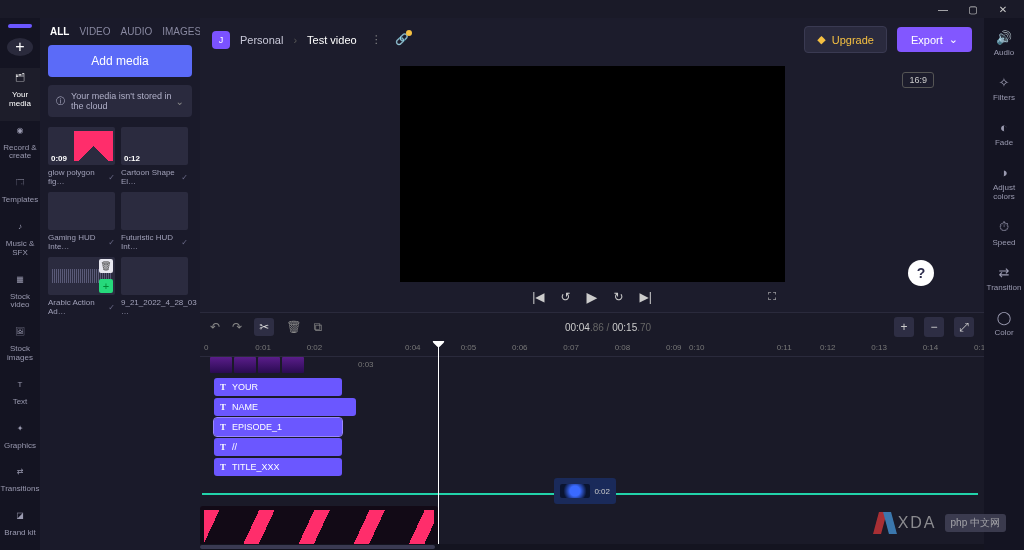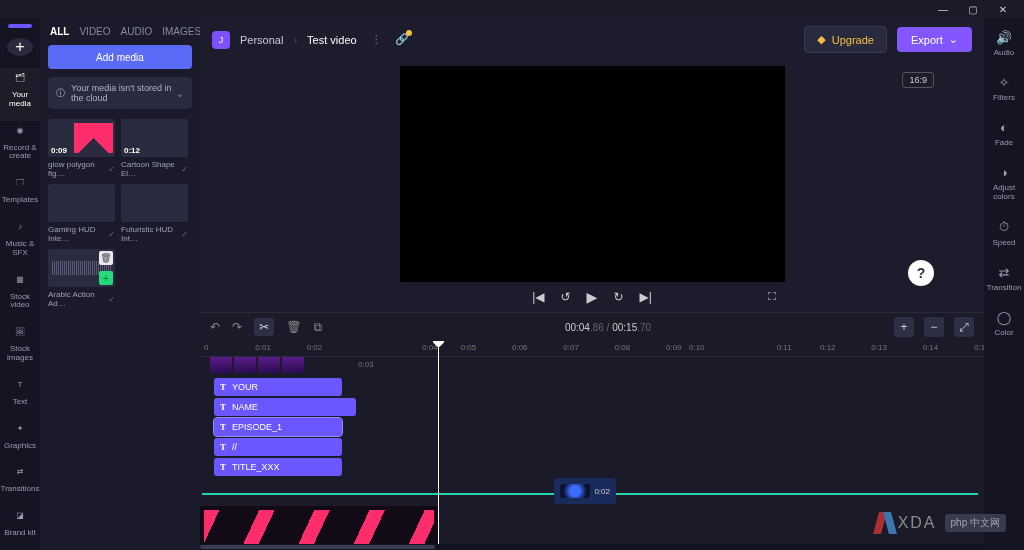--- a/index.html
+++ b/index.html
@@ -12,21 +12,21 @@
 .iconrail { width: 40px; background: #141422; display: flex; flex-direction: column; align-items: center; padding-top: 6px; gap: 0; }
 .brand-sq { width: 24px; height: 24px; background: #6b57ff; border-radius: 4px; margin-bottom: 10px; transform: skewX(-6deg); }
 .add-circ { width: 26px; height: 26px; border-radius: 50%; background: #2a2a3c; color: #fff; display:flex;align-items:center;justify-content:center; font-size:16px; margin-bottom: 12px; cursor:pointer; }
 .rail-item { width: 40px; padding: 6px 0 12px; text-align: center; color: #9a9ab0; font-size: 8px; cursor:pointer; line-height:1.1; }
 .rail-item.active { color: #fff; background: rgba(255,255,255,0.04); }
 .rail-icon { display:block; margin: 0 auto 3px; width:14px;height:14px; }
 .mediapane { width: 160px; background: #1a1a2a; display:flex; flex-direction:column; padding: 0 8px 8px; overflow:hidden; }
 .tabs { display:flex; gap:10px; padding: 8px 2px; font-size:10px; color:#8888a0; }
 .tabs span { cursor:pointer; }
 .tabs span.active { color:#fff; font-weight:600; }
-.addmedia { background:#5b6bf8; color:#fff; border:none; border-radius:4px; height:24px; font-size:10px; cursor:pointer; }
+.addmedia { background:#5b6bf8; color:#fff; border:none; border-radius:4px; height:32px; font-size:12px; cursor:pointer; }
 .cloudwarn { margin-top:8px; background:#2a2a3e; border-radius:4px; padding:6px 8px; font-size:9px; color:#b0b0c8; display:flex; align-items:center; gap:6px; position:relative; }
 .cloudwarn .chev { position:absolute; right:8px; top:50%; transform:translateY(-50%); color:#888; font-size:10px; }
 .mediagrid { margin-top:10px; display:flex; flex-wrap:wrap; gap:6px; }
 .mclip { width: 67px; }
 .mclip .thumb { width:67px; height:38px; border-radius:2px; background:#2b2b3f; position:relative; overflow:hidden; }
 .mclip .dur { position:absolute; left:3px; bottom:2px; font-size:8px; color:#fff; font-weight:600; }
 .mclip .name { font-size:8px; color:#a0a0b8; margin-top:3px; display:flex; justify-content:space-between; align-items:center; }
 .mclip .name .chk { color:#6b6b88; font-size:8px; }
 
 .th-poly { background: #120a16; }
@@ -180,20 +180,26 @@
       <div class="mclip">
         <div class="thumb th-audio">
           <div class="mini-del">🗑</div>
           <div class="mini-add">+</div>
         </div>
         <div class="name">
             <span>Arabic Action Ad…</span>
             <span class="chk">✓</span>
           </div>
       </div>
+      <div class="mclip">
+        <div class="thumb"></div>
+        <div class="name">
+            <span>9_21_2022_4_28_03 …</span>
+          </div>
+      </div>
     </div>
   </div>
 
   <div class="maincol">
     <div class="topbar">
       <div class="crumb-badge">J</div>
       <span class="crumb">Personal</span>
       <span class="crumb-sep">›</span>
       <span class="crumb proj">Test video</span>
       <span class="crumb-dots">⋮</span>
@@ -239,21 +245,21 @@
           <span class="tl-sq">−</span>
           <span class="tl-sq">⤢</span>
         </div>
       </div>
       <div class="tl-body">
         <div class="ruler" id="ruler">
             <span class="tick" style="left: 4px;">0</span>
             <span class="tick" style="left: 55.3333px;">0:01</span>
             <span class="tick" style="left: 106.667px;">0:02</span>
             <span class="tick" style="left: 158px; margin-top: 17px;">0:03</span>
-            <span class="tick" style="left: 222px;">0:04</span>
+            <span class="tick" style="left: 205px;">0:04</span>
             <span class="tick" style="left: 260.667px;">0:05</span>
             <span class="tick" style="left: 312px;">0:06</span>
             <span class="tick" style="left: 363.333px;">0:07</span>
             <span class="tick" style="left: 414.667px;">0:08</span>
             <span class="tick" style="left: 466px;">0:09</span>
             <span class="tick" style="left: 489px;">0:10</span>
             <span class="tick" style="left: 568.667px; padding-left: 8px;">0:11</span>
             <span class="tick" style="left: 620px;">0:12</span>
             <span class="tick" style="left: 671.333px;">0:13</span>
             <span class="tick" style="left: 722.667px;">0:14</span>

